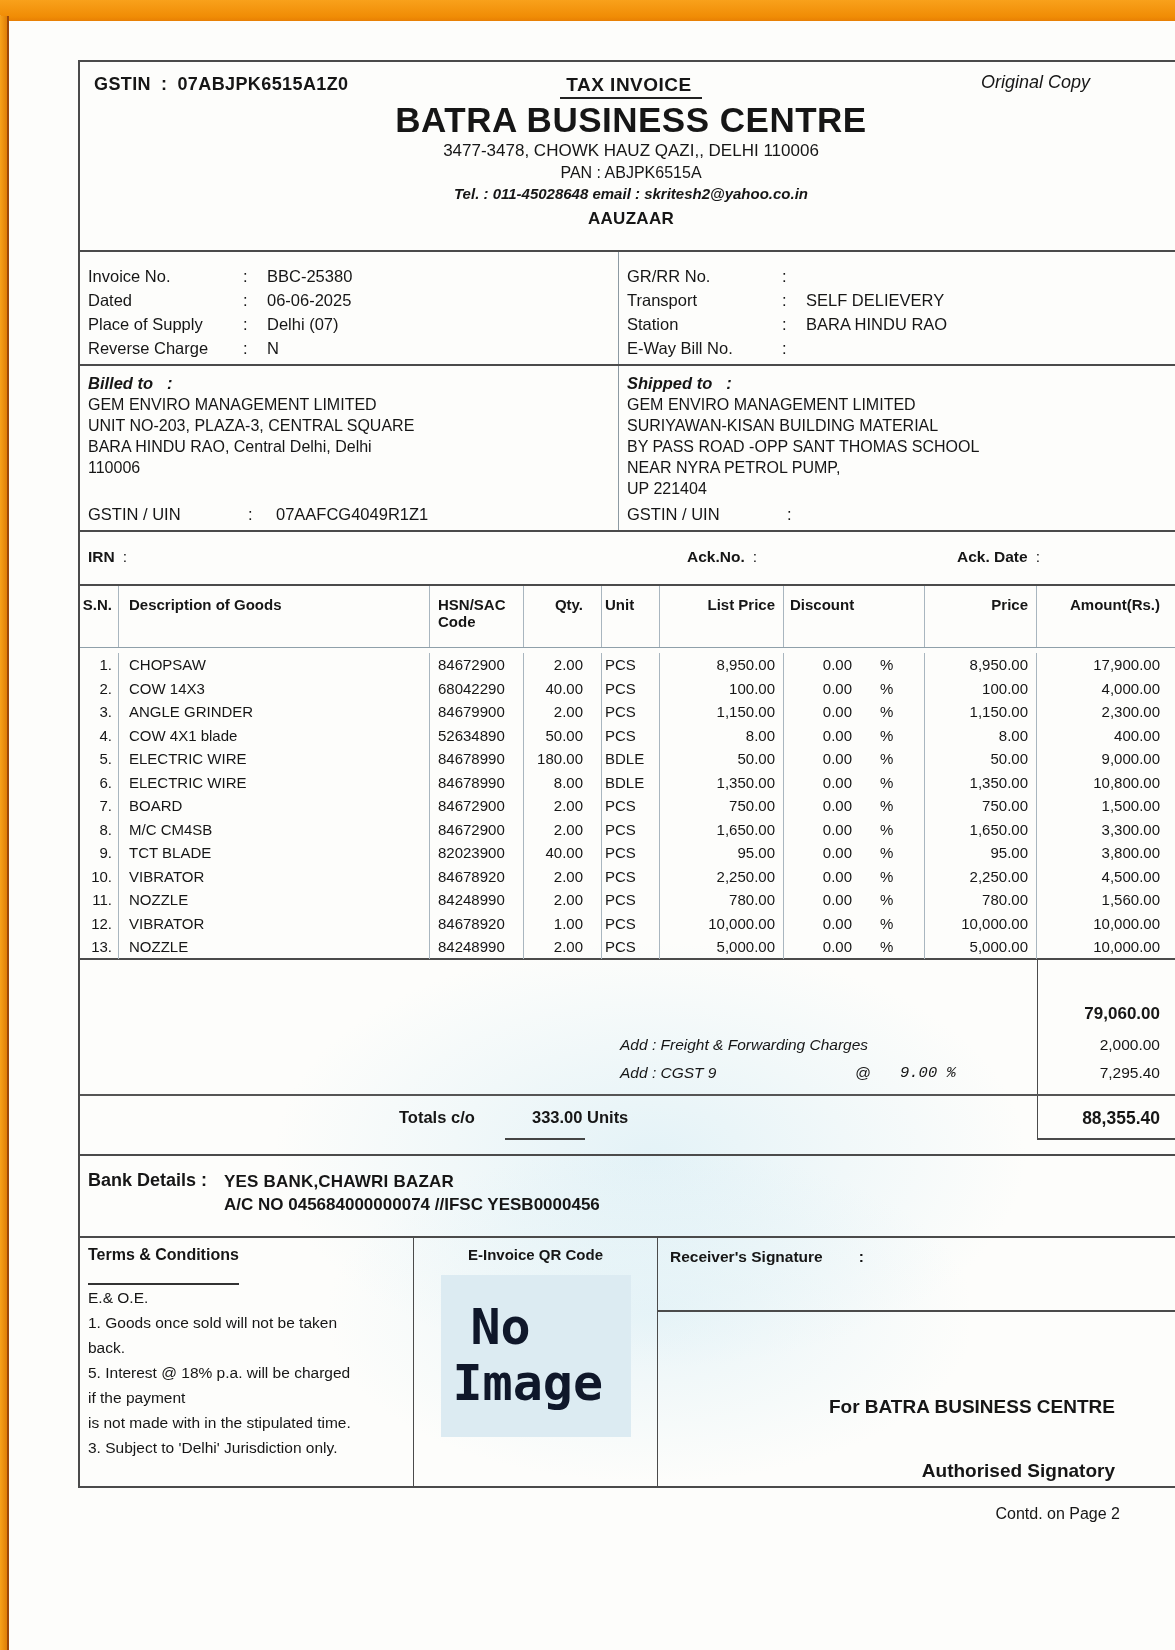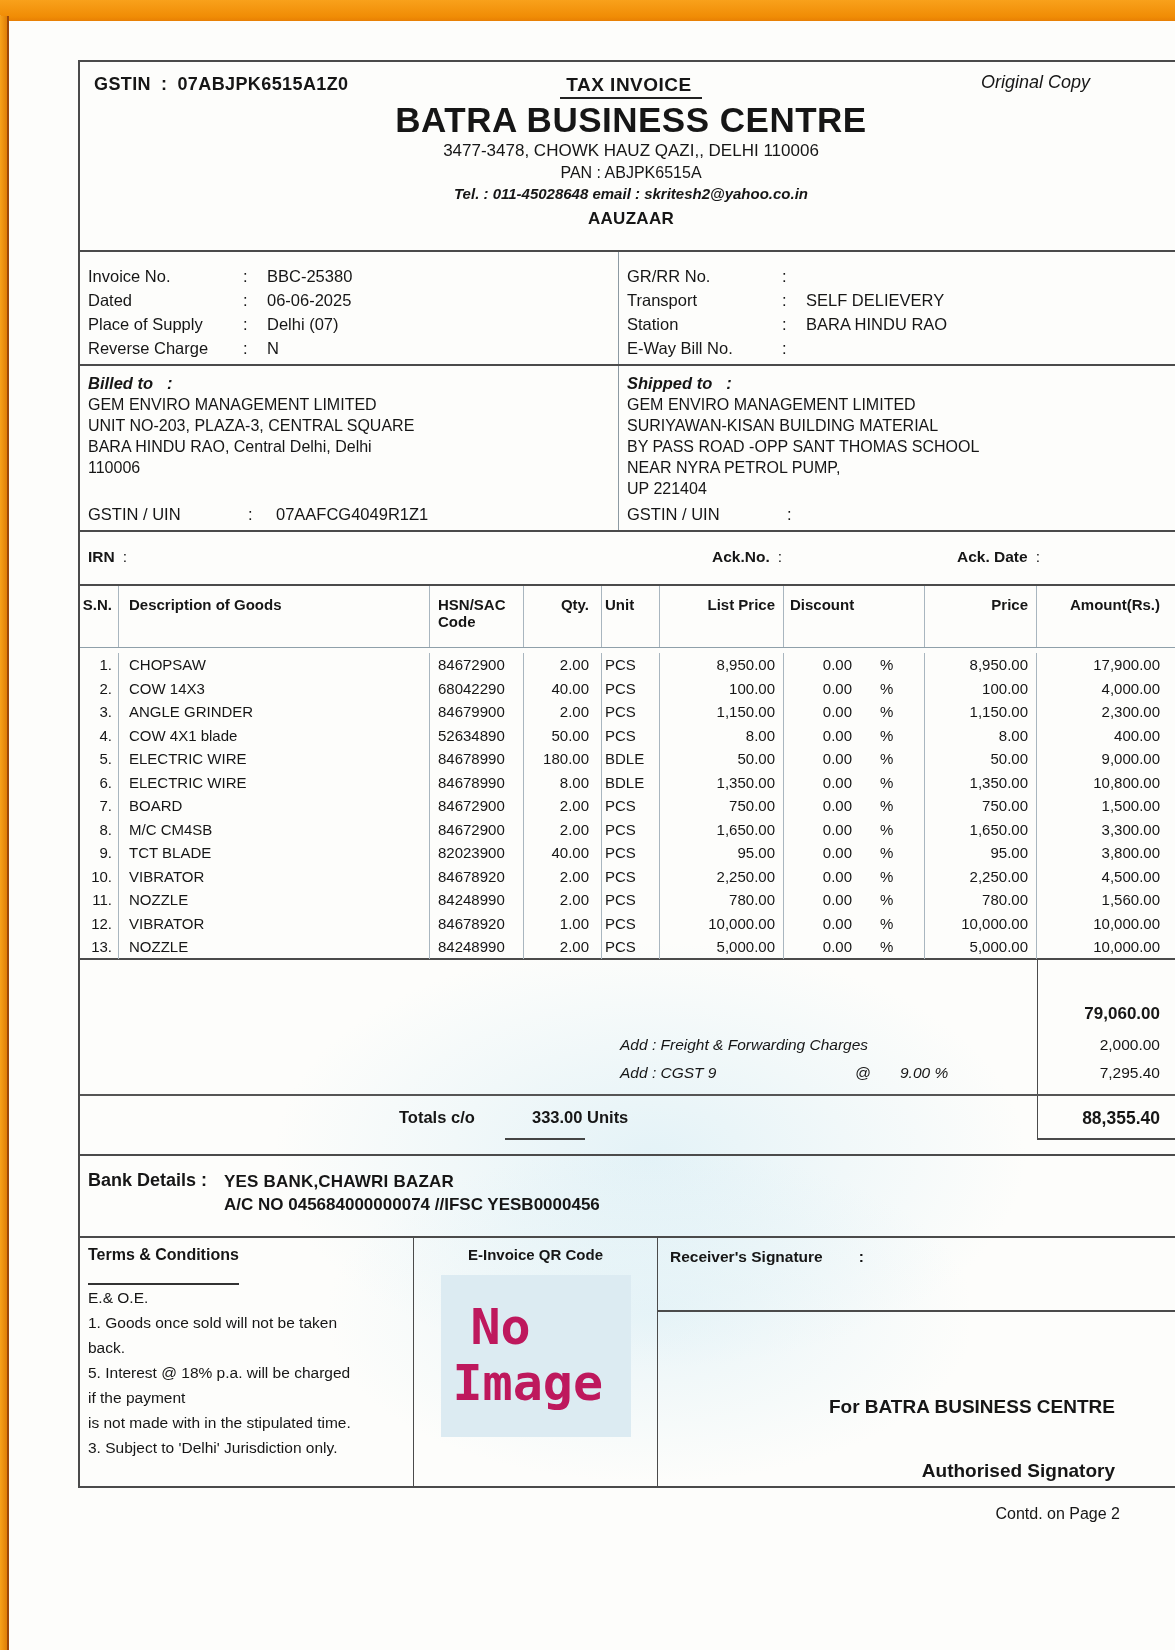--- a/index.html
+++ b/index.html
@@ -64,34 +64,34 @@
   .party-gstin { margin-top:auto; display:flex; font-size:16.5px;align-items:flex-end; }
   .pg-label { width:160px; }
   .pg-colon { width:28px; }
 
   
   .irn { height:54px; font-size:15.5px; }
   .irn b { font-size:15.5px; }
   .irn-item { position:absolute; top:16px; }
   .irn-item .colon { margin-left:8px; font-weight:normal; }
   .irn-irn { left:8px; }
-  .irn-ack { left:632px; }
+  .irn-ack { left:607px; }
   .irn-date { left:877px; }
 
   
   .table { height:374px; }
   .thead { display:flex; height:62px; border-bottom:1px solid #8fa0aa; font-weight:bold; font-size:15px; }
   .thead > div { padding-top:10px; }
   .trow { display:flex; height:23.5px; line-height:23.5px; font-size:15px; }
   .tbody { padding-top:5px; }
   .c { overflow:hidden; white-space:nowrap; }
   .col-sn    { width:39px;  border-right:1px solid #a9b6bf; text-align:right; padding-right:6px; }
   .col-desc  { width:311px; border-right:1px solid #a9b6bf; padding-left:10px; }
   .col-hsn   { width:94px;  border-right:1px solid #a9b6bf; padding-left:8px; }
-  .col-qty   { width:78px;  border-right:1px solid #a9b6bf; text-align:right; padding-right:12px; }
+  .col-qty   { width:78px;  border-right:1px solid #a9b6bf; text-align:right; padding-right:18px; }
   .col-unit  { width:58px;  border-right:1px solid #a9b6bf; padding-left:3px; }
   .col-list  { width:124px; border-right:1px solid #a9b6bf; text-align:right; padding-right:8px; }
   .col-disc  { width:141px; border-right:1px solid #a9b6bf; display:flex; }
   .col-price { width:112px; border-right:1px solid #a9b6bf; text-align:right; padding-right:8px; }
   .col-amt   { flex:1; text-align:right; padding-right:22px; }
   .thead .col-disc { display:block; padding-left:6px; }
   .dval { width:68px; text-align:right; display:inline-block; }
   .dpct { margin-left:28px; }
 
   
@@ -101,41 +101,41 @@
   .t-hr { position:absolute; left:0; right:0; top:134px; border-top:2px solid #555; }
   .t-amt { position:absolute; right:0; width:147px; text-align:right; padding-right:22px; font-size:15.5px; }
   .t-sub { top:44px; font-weight:bold; font-size:17px; }
   .t-fr  { top:76px; }
   .t-cg  { top:104px; }
   .t-grand { top:148px; font-weight:bold; font-size:17.5px; }
   .t-lbl { position:absolute; font-style:italic; font-size:15.5px; }
   .t-frl { left:540px; top:76px; }
   .t-cgl { left:540px; top:104px; }
   .t-at  { left:775px; top:104px; }
-  .t-rate{ left:820px; top:104px; }
+  .t-rate{ left:820px; top:104px;font-family:Liberation Mono, monospace; }
   .t-co  { position:absolute; left:319px; top:148px; font-weight:bold; font-size:16.5px; }
   .t-units { position:absolute; left:452px; top:148px; font-weight:bold; font-size:16.5px; }
   .t-underline { position:absolute; left:425px; top:178px; width:80px; border-top:2px solid #444; }
 
   
   .bank { height:82px; display:flex; padding:14px 0 0 8px; }
   .bank-label { width:136px; font-weight:bold; font-size:18px; }
   .bank-lines { font-size:17px; font-weight:bold; line-height:23px; }
   .bank-lines .l1 { letter-spacing:.2px; }
 
   
   .footer { flex:1; display:flex; border-bottom:none; height:250px; }
   .f-terms { width:334px; border-right:1px solid #4b4b4b; padding:8px 10px 0 8px; }
   .terms-title { font-weight:bold; font-size:16px; border-bottom:2px solid #333; display:inline-block; padding-bottom:19px; }
   .terms-line { font-size:15.5px; line-height:25px; }
   .f-qr { width:244px; border-right:1px solid #4b4b4b; text-align:center; padding-top:8px; }
   .qr-title { font-weight:bold; font-size:15px; }
   .qr-box { margin:12px auto 0; width:190px; height:162px; background:#dcebf2;
     display:flex; flex-direction:column; justify-content:center; align-items:flex-start;
-    font-family:"DejaVu Sans Mono", monospace; font-weight:bold; color:#be185d; padding-left:12px; }
+    font-family:"DejaVu Sans Mono", monospace; font-weight:bold; color:#0f172a; padding-left:12px; }
   .qr-l1 { font-size:50px; line-height:54px; margin-left:18px; }
   .qr-l2 { font-size:50px; line-height:58px; }
   .f-sign { flex:1; display:flex; flex-direction:column; }
   .recv-row { height:74px; border-bottom:2px solid #4b4b4b; padding:10px 0 0 12px; font-weight:bold; font-size:15.5px; }
   .recv-row .colon { margin-left:36px; }
   .sign-area { flex:1; position:relative; }
   .for-company { position:absolute; right:67px; top:84px; font-weight:bold; font-size:19px; }
   .auth-sign   { position:absolute; right:67px; bottom:6px; font-weight:bold; font-size:19px; }
 
   .contd { position:absolute; right:55px; top:1505px; font-size:16px; }

